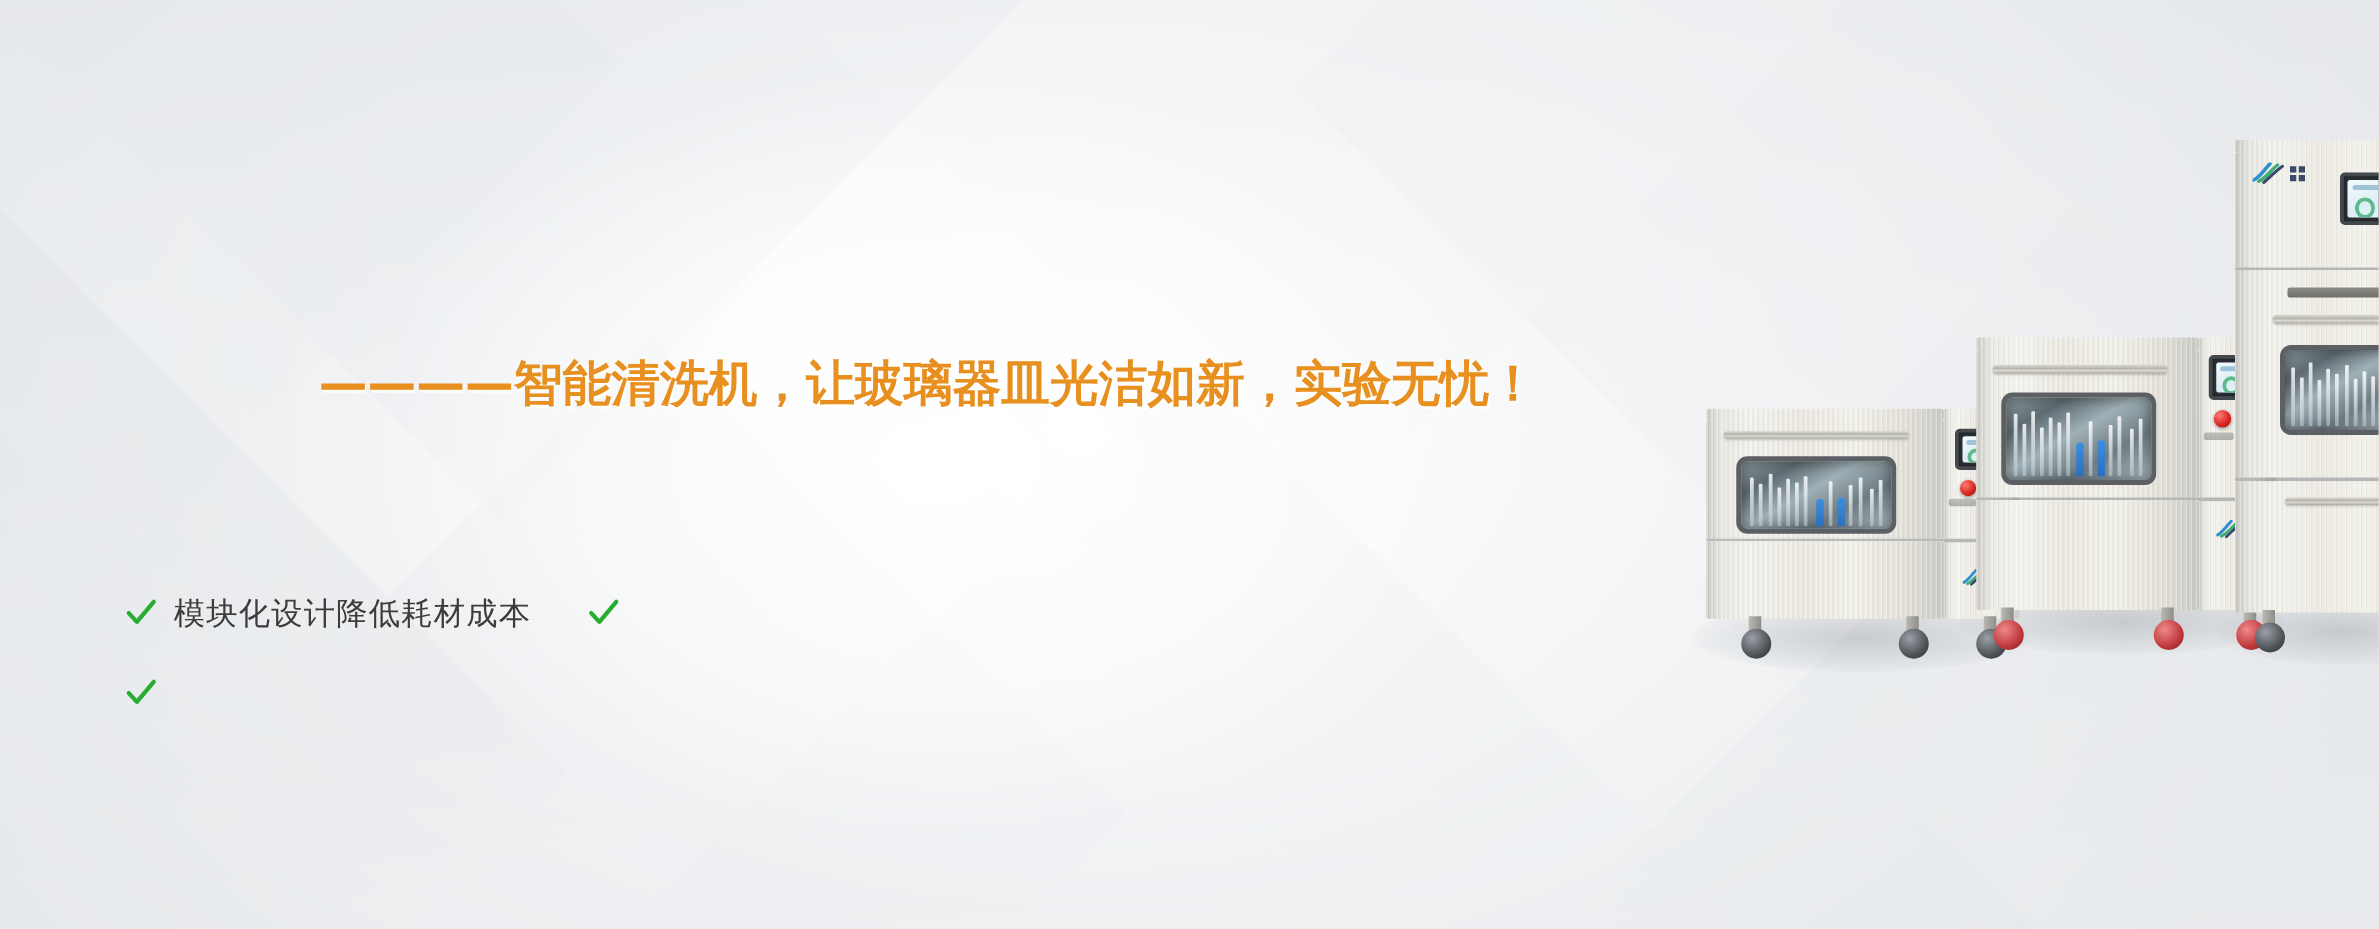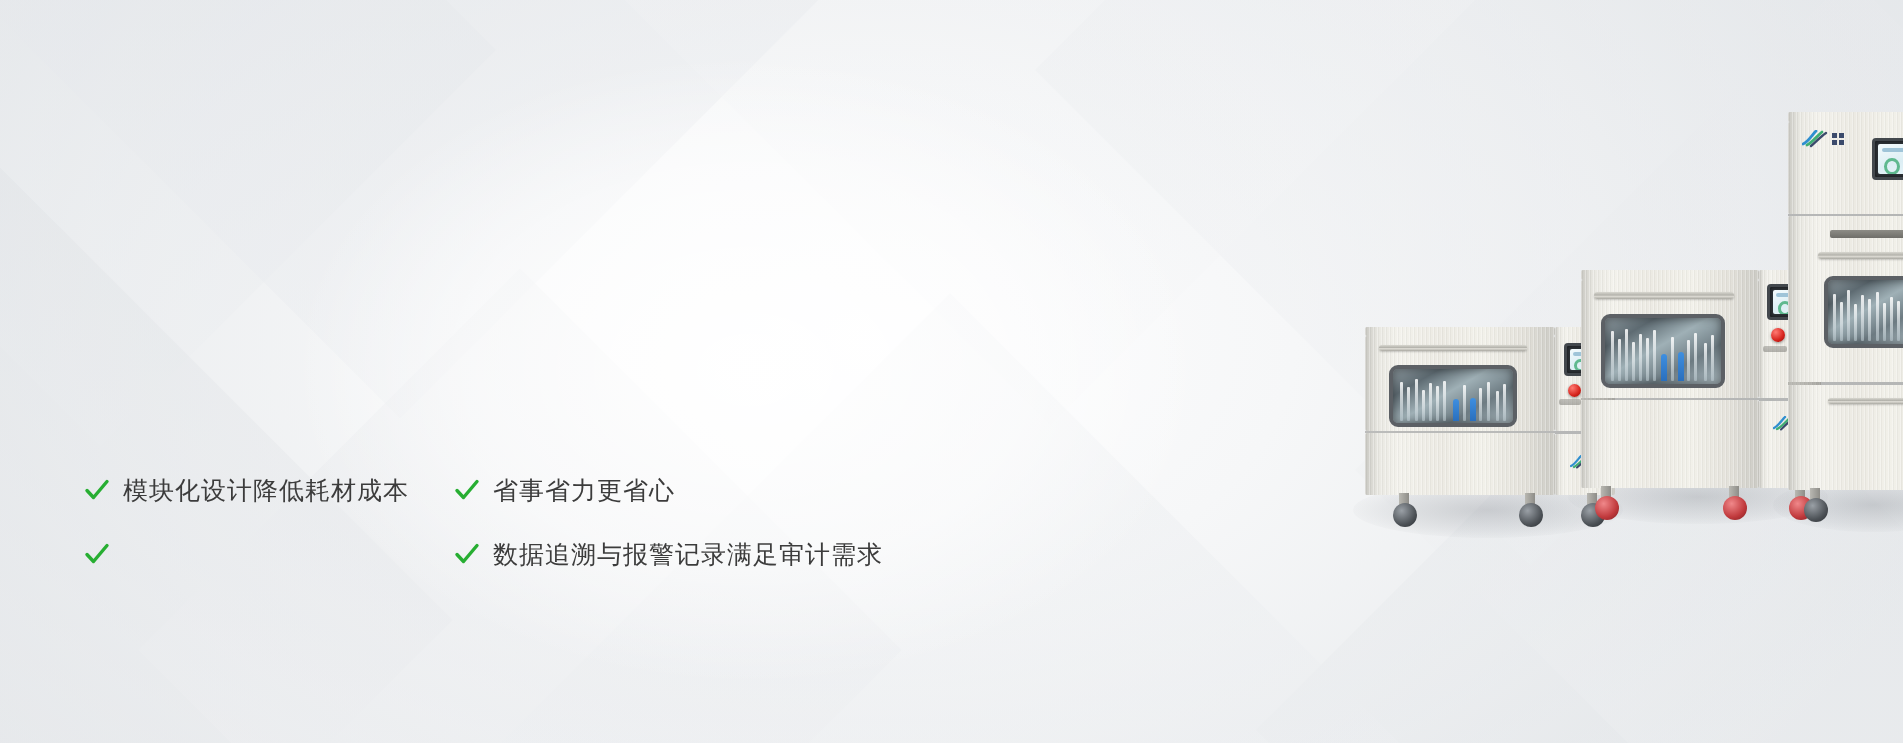--- a/index.html
+++ b/index.html
@@ -70,21 +70,21 @@
     position:absolute; left:255px; top:288px;
     font-size:39px; line-height:1;
     font-weight:bold;
     letter-spacing:0px;
     color:#e8901f;
     text-shadow:1px 2px 0 rgba(255,255,255,.8);
     white-space:nowrap;
   }
 
   .features {
-    position:absolute; left:84px; top:458px;
+    position:absolute; left:100px; top:458px;
     width:880px;
   }
   .feature-row { display:flex; height:64px; }
   .feature {
     display:flex; align-items:center;
     white-space:nowrap;
   }
   .feature.col1 { width:370px; }
   .feature.col2 { width:500px; }
 
@@ -218,49 +218,43 @@
     <div class="shard s6"></div>
     <div class="shard s7"></div>
     <div class="shard s8"></div>
     <div class="shard s9"></div>
   </div>
   <div class="glow"></div>
 
   <div class="copy">
 
 
+    <div class="subhead">————智能清洗机，让玻璃器皿光洁如新，实验无忧！</div>
 
     <div class="features">
 
       <div class="feature-row">
         <div class="feature col1">
           <svg class="check" viewBox="0 0 26 26">
             <path d="M3 13.5 L9.5 20.5 L23 4.5" fill="none" stroke="#27ae32" stroke-width="3.4" stroke-linecap="round" stroke-linejoin="round"></path>
           </svg>
           <span class="feature-label">模块化设计降低耗材成本</span>
         </div>
         <div class="feature col2">
           <svg class="check" viewBox="0 0 26 26">
             <path d="M3 13.5 L9.5 20.5 L23 4.5" fill="none" stroke="#27ae32" stroke-width="3.4" stroke-linecap="round" stroke-linejoin="round"></path>
           </svg>
-          <span class="feature-label">省事省力更省心</span>
         </div>
       </div>
 
       <div class="feature-row">
         <div class="feature col1">
           <svg class="check" viewBox="0 0 26 26">
             <path d="M3 13.5 L9.5 20.5 L23 4.5" fill="none" stroke="#27ae32" stroke-width="3.4" stroke-linecap="round" stroke-linejoin="round"></path>
           </svg>
-        </div>
-        <div class="feature col2">
-          <svg class="check" viewBox="0 0 26 26">
-            <path d="M3 13.5 L9.5 20.5 L23 4.5" fill="none" stroke="#27ae32" stroke-width="3.4" stroke-linecap="round" stroke-linejoin="round"></path>
-          </svg>
-          <span class="feature-label">数据追溯与报警记录满足审计需求</span>
         </div>
       </div>
 
     </div>
   </div>
 
   <div class="machines">
 
     <div class="shadow-ellipse" style="left:170px; top:482px; width:270px; height:56px;"></div>
     <div class="shadow-ellipse" style="left:385px; top:470px; width:260px; height:54px;"></div>

